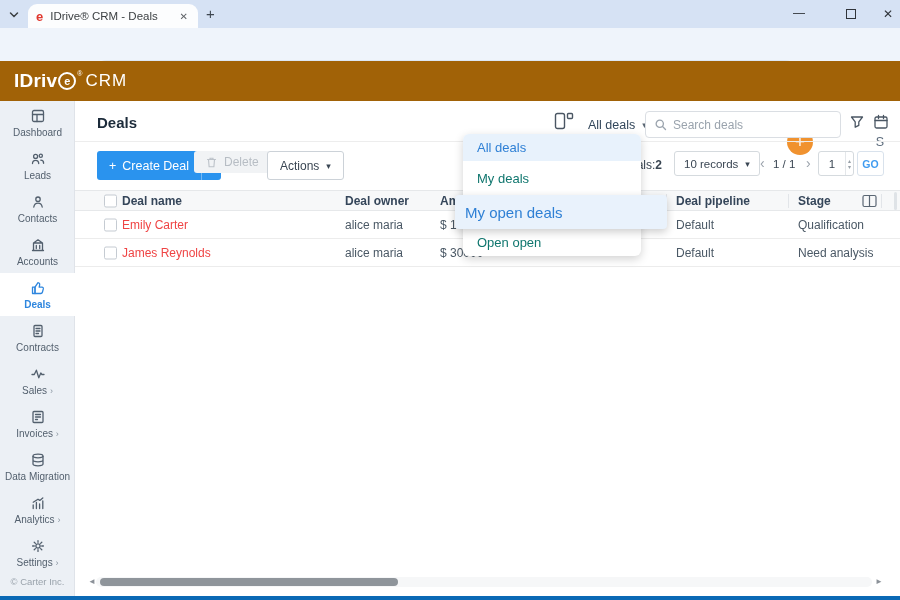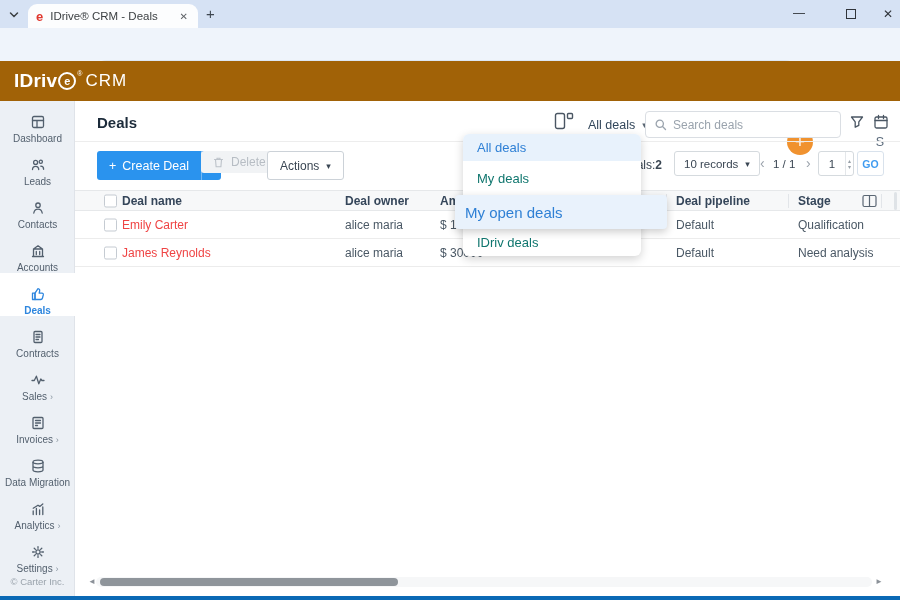--- a/index.html
+++ b/index.html
@@ -48,37 +48,37 @@
   .logo .p2 { font-size:17px; font-weight:300; letter-spacing:1px; margin-left:3px; }
   .plusbtn { left:787px; top:68px; width:26px; height:26px; border-radius:50%; background:#f0922f;
              color:#fff; font-size:17px; display:flex; align-items:center; justify-content:center; }
   .bell { left:831px; top:70px; }
   .uavatar { left:867px; top:68px; width:26px; height:26px; border-radius:50%; background:#fff;
              color:#5b6b7c; font-size:12.5px; display:flex; align-items:center; justify-content:center; }
 
   
   .sidebar { left:0; top:101px; width:75px; height:499px; background:#ecf0f5; border-right:1px solid #dfe3e9; }
   .navitem { width:75px; height:43px; display:flex; flex-direction:column; align-items:center;
-             justify-content:flex-end; gap:3px; color:#525f6d; }
+             justify-content:center; gap:3px; color:#525f6d; }
   .navitem .lbl { font-size:10px; white-space:nowrap; }
   .navitem.active { background:#fff; color:#2e86de; }
   .navitem.active .lbl { font-weight:bold; }
   .navitem svg { display:block; }
   .subarr { font-size:9px; color:#8a95a1; }
   .sbfooter { left:0; top:576px; width:75px; text-align:center; font-size:9.5px; color:#9aa3ac; }
 
   
   .pagetitle { left:97px; top:114px; font-size:15px; font-weight:bold; color:#1c2b3a; }
   .titlediv { left:75px; top:141px; width:825px; height:1px; background:#ededed; }
 
   .createdeal { left:97px; top:151px; height:29px; background:#2a93ee; border-radius:3px;
                 display:flex; align-items:stretch; color:#fff; font-size:12.5px; }
   .createdeal .mainpart { display:flex; align-items:center; gap:6px; padding:0 12px; }
   .createdeal .caretpart { display:flex; align-items:center; padding:0 7px; border-left:1px solid rgba(255,255,255,.35); font-size:9px; }
-  .deletebtn { left:201px; top:151px; height:22px; background:#f1f3f5; border-radius:3px;
+  .deletebtn { left:194px; top:151px; height:22px; background:#f1f3f5; border-radius:3px;
                display:flex; align-items:center; gap:6px; padding:0 11px; color:#b7bdc4; font-size:12px; }
   .actionsbtn { left:267px; top:151px; height:29px; background:#fff; border:1px solid #ccd2d8; border-radius:3px;
                 display:flex; align-items:center; gap:7px; padding:0 12px; color:#3a4653; font-size:12px; }
   .caret { font-size:9px; }
 
   .kanban { left:554px; top:112px; }
   .viewsel { left:582px; top:111px; height:27px; display:flex; align-items:center; gap:7px;
              padding:0 6px; color:#33475b; font-size:12.5px; }
   .viewsel .caret { color:#5a6673; }
   .search { left:645px; top:111px; width:196px; height:27px; border:1px solid #dadee3; border-radius:4px;
@@ -377,21 +377,21 @@
   <span class="cell c-pipe">Default</span>
   <span class="cell c-stage">Need analysis</span>
 </div>
 
 <div class="abs vscrollstub"></div>
 
 <div class="abs ddpanel">
   <div class="ddi sel">All deals</div>
   <div class="ddi plain1">My deals</div>
   <div class="ddi gap"></div>
-  <div class="ddi plain2">IDriv deals</div>
+  <div class="ddi plain2">Open open</div>
 </div>
 <div class="abs ddhover">My open deals</div>
 
 <span class="abs scrollarrow" style="left:88px">◄</span>
 <div class="abs hstrack"></div>
 <div class="abs hsthumb"></div>
 <span class="abs scrollarrow" style="left:875px">►</span>
 <div class="abs bluestrip"></div>
 
 </body></html>

